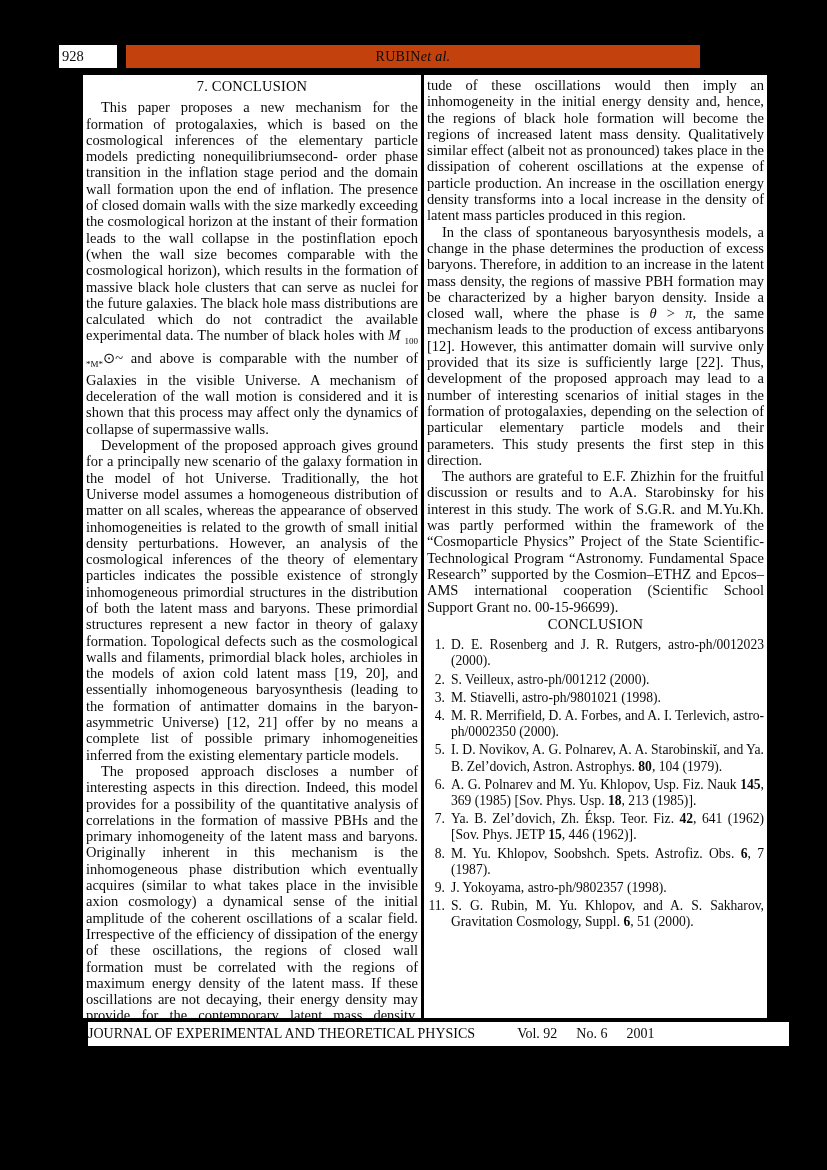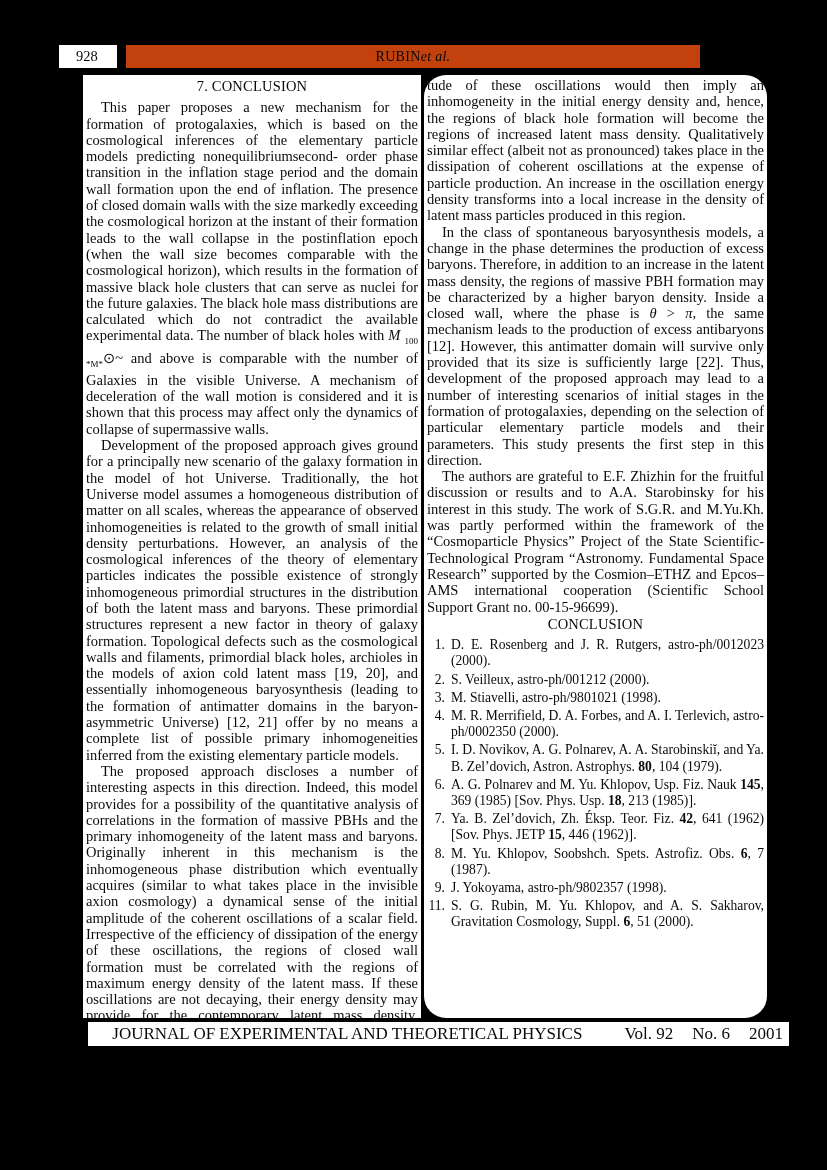--- a/index.html
+++ b/index.html
@@ -9,59 +9,59 @@
     width: 827px; height: 1170px;
     background: #000;
     font-family: "Liberation Serif", serif;
     color: #0a0a0a;
     overflow: hidden;
   }
   .hdr-num {
     position: absolute; left: 59px; top: 45px;
     width: 58px; height: 23px;
     background: #fff;
-    font-size: 14.5px; padding: 3px 0 0 17px;
+    font-size: 14.5px; padding: 3px 0 0 3px;
   }
   .hdr-bar {
     position: absolute; left: 126px; top: 45px;
     width: 574px; height: 23px;
     background: #c2410c;
     display: flex; align-items: center; justify-content: center;
     font-size: 14px; letter-spacing: 0.3px;
   }
   .col {
     position: absolute; top: 75px; height: 943px;
     background: #fff;
     padding: 2px 3px;
     font-size: 14.5px; line-height: 16.3px;
     text-align: justify;
     overflow: hidden;
   }
   .col-left  { left: 83px;  width: 338px; }
-  .col-right { left: 424px; width: 343px; border-radius: 22px; }
+  .col-right { left: 424px; width: 343px; }
   h2.sect {
     font-size: 14.5px; font-weight: normal;
     text-align: center; letter-spacing: 0.2px;
     margin: 1px 0 5px;
   }
   .ack-head  { margin-top: 26px; margin-bottom: 6px; }
   .refs-head { margin-top: 27px; margin-bottom: 7px; }
   p.para { text-indent: 15px; }
   p.para.noindent { text-indent: 0; }
   .refs { font-size: 13.6px; line-height: 16.2px; }
   .ref { display: flex; margin-bottom: 2px; }
   .ref-num { width: 24px; text-align: right; padding-right: 6px; flex: none; }
   .ref-text { flex: 1; text-align: justify; }
   sub { font-size: 9px; }
   .ftr {
     position: absolute; left: 88px; top: 1022px;
     width: 701px; height: 24px;
     background: #fff;
-    display: flex; align-items: center; justify-content: flex-end;
-    font-size: 17px; padding-right: 6px;
+    display: flex; align-items: center; justify-content: flex-start;
+    font-size: 14px; padding-right: 6px;
   }
   .ftr .gap-lg { margin-left: 42px; }
   .ftr .gap-md { margin-left: 19px; }
 </style>
 </head>
 <body>
 
 <div class="page">
 
   <div class="hdr-num">928</div>

